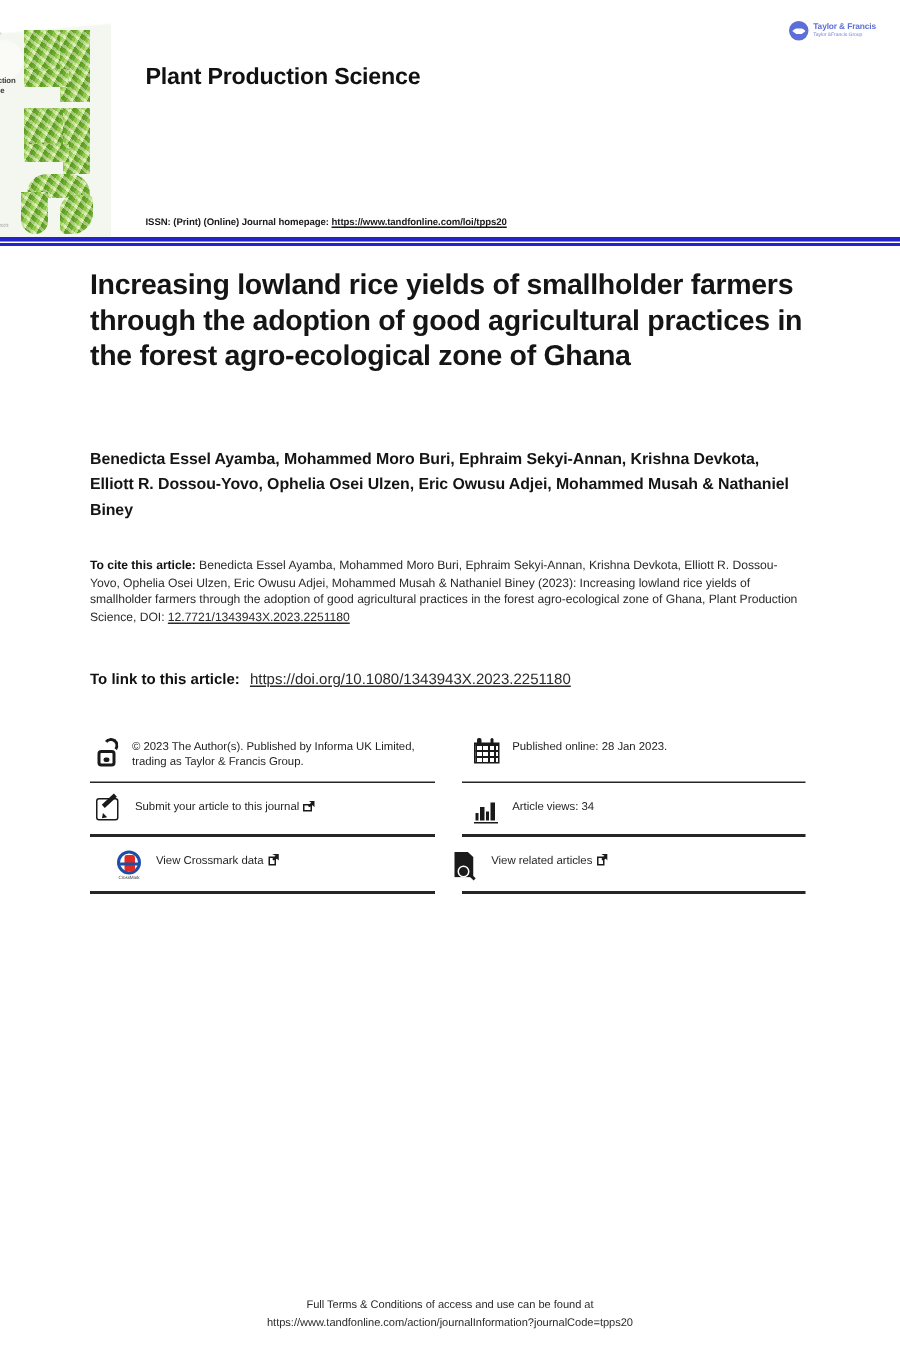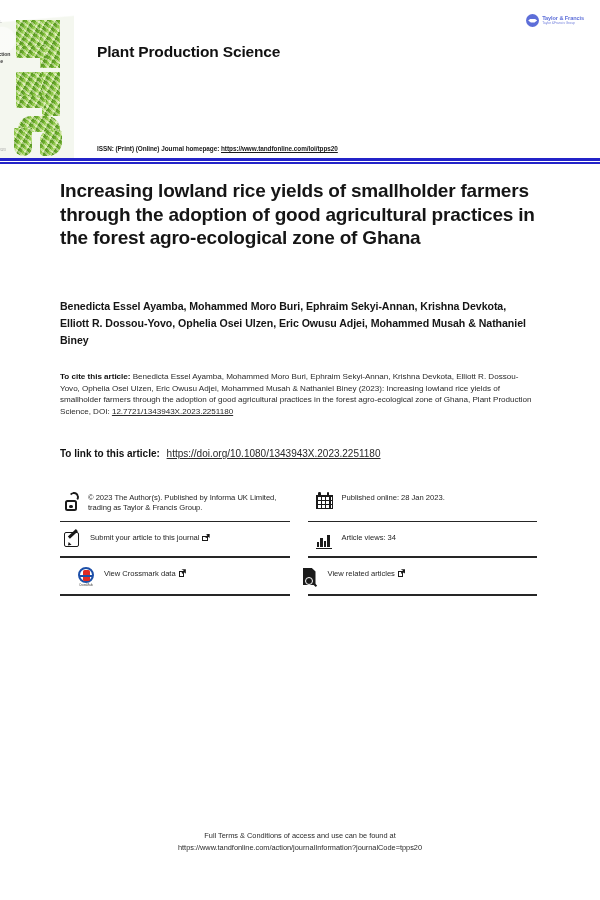--- a/index.html
+++ b/index.html
@@ -382,21 +382,21 @@
   .ext-link .ar {
     position: absolute; right: -.6px; top: -.6px;
     width: 4.4px; height: 4.4px;
     background: #1a1a1a;
     clip-path: polygon(100% 0, 100% 100%, 72% 72%, 22% 100%, 0 78%, 52% 28%, 0 0);
   }
 
   
   .page-footer {
     position: absolute;
-    left: 0; top: 830px;
+    left: 0; top: 864px;
     width: 600px;
     text-align: center;
     font-size: 7.4px;
     line-height: 11.5px;
     color: #2a2a2a;
     letter-spacing: -.02px;
   }
 </style>
 </head>
 <body>

